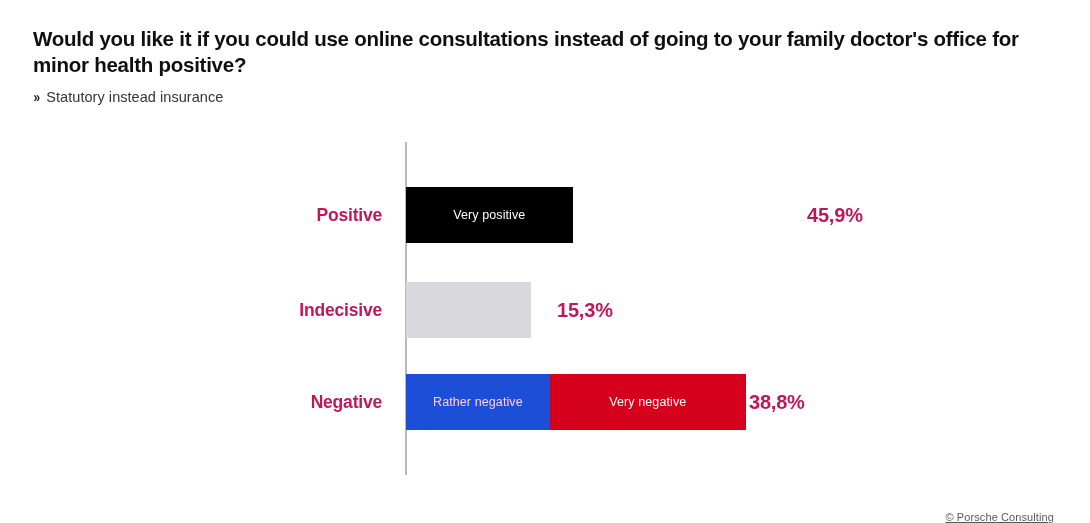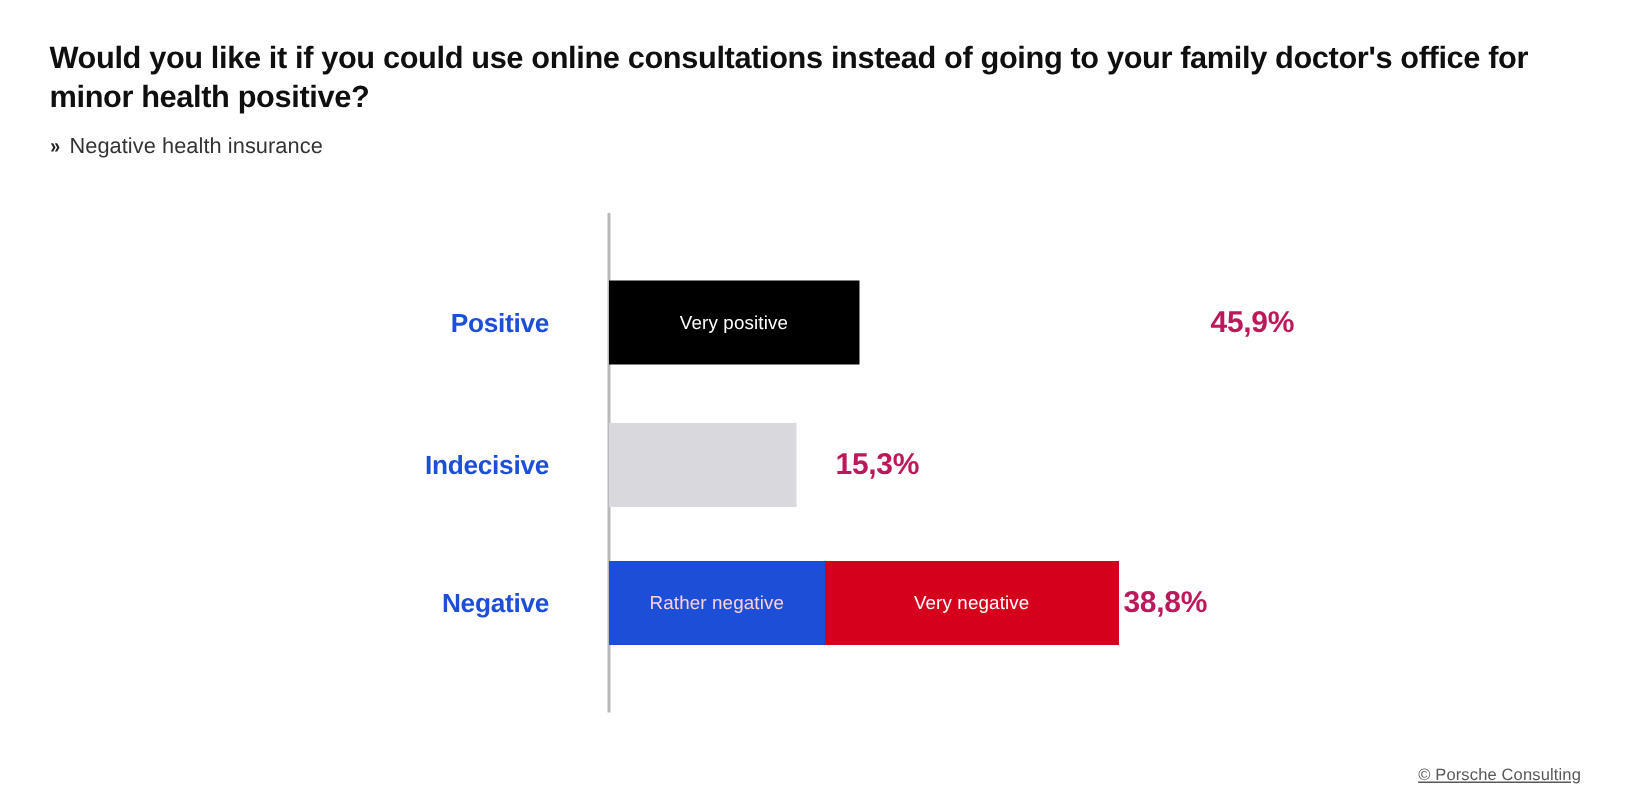--- a/index.html
+++ b/index.html
@@ -70,31 +70,31 @@
   }
 
   .bar-row {
     position: absolute;
     left: 0;
     width: 1090px;
     height: 56px;
   }
   .row-label {
     position: absolute;
-    left: 124px;
+    left: 140px;
     width: 242px;
     top: 0;
     height: 56px;
     display: flex;
     align-items: center;
     justify-content: flex-end;
     text-align: right;
     font-size: 17.5px;
     font-weight: bold;
-    color: #1d4ed8;
+    color: #be185d;
     letter-spacing: -0.2px;
   }
   .bar-track {
     position: absolute;
     left: 406px;
     top: 0;
     height: 56px;
     display: flex;
     align-items: flex-start;
   }
@@ -134,21 +134,21 @@
     text-decoration: underline;
   }
 </style>
 </head>
 <body>
 
 <div id="header">
   <h1 id="chart-title">Would you like it if you could use online consultations instead of going to your family doctor's office for minor health positive?</h1>
   <div id="subtitle-row">
     <span id="subtitle-marker">»</span>
-    <span id="chart-subtitle">Negative health insurance</span>
+    <span id="chart-subtitle">Statutory instead insurance</span>
   </div>
 </div>
 
 <div id="plot">
   <div id="axis-line"></div>
   <div id="bars-container">
       <div class="bar-row" style="top: 187px;">
         <div class="row-label">Positive</div>
         <div class="bar-track">
           <div class="bar-seg" style="width: 166.668px; background: rgb(0, 0, 0); color: rgb(255, 255, 255);">

